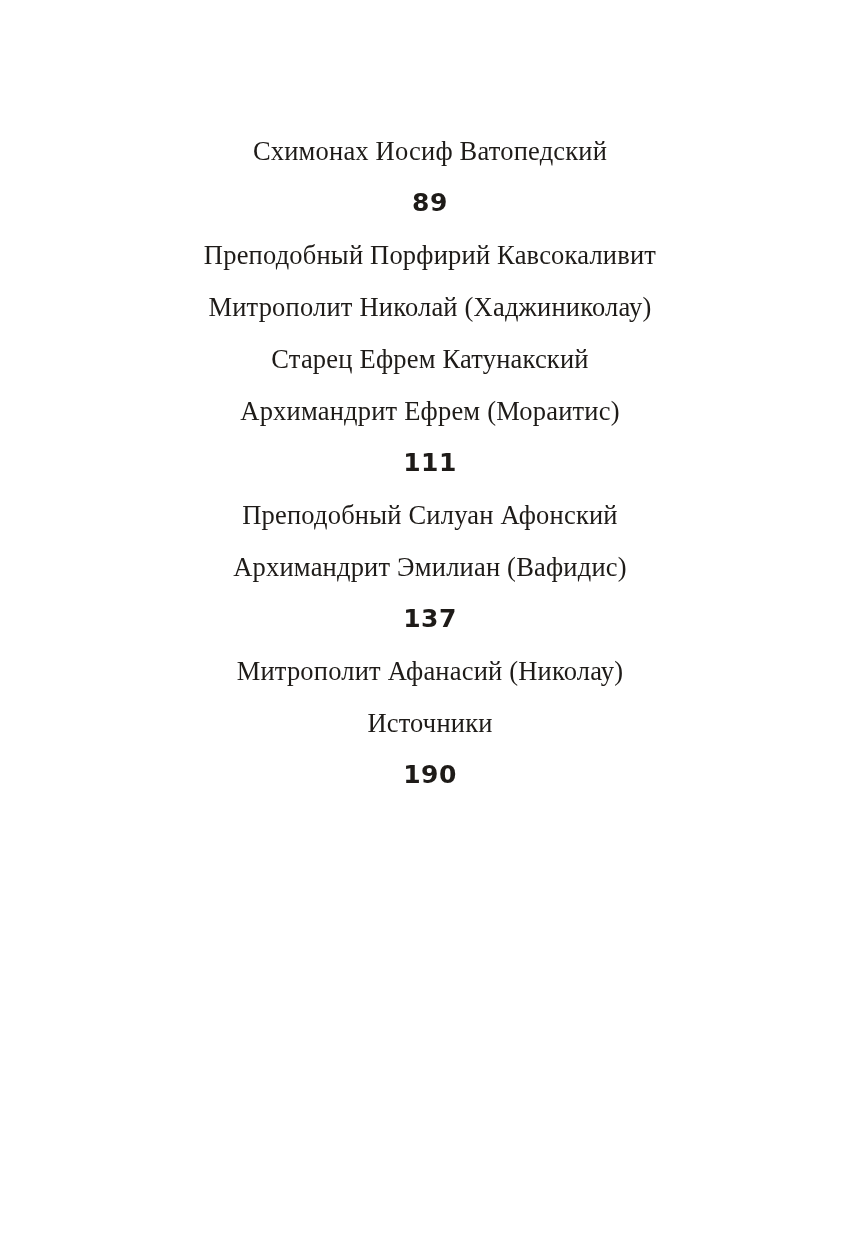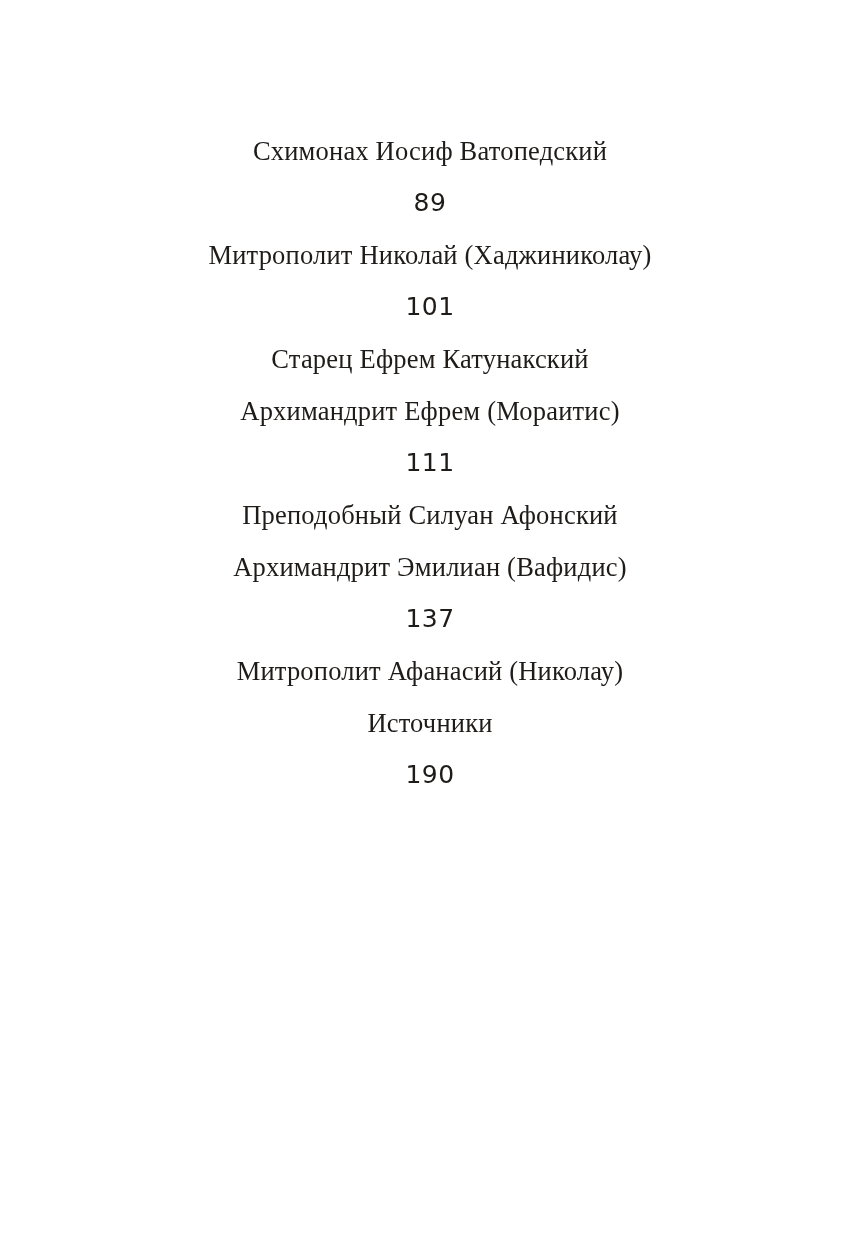--- a/index.html
+++ b/index.html
@@ -33,34 +33,34 @@
     .title {
       font-family: "Liberation Serif", "DejaVu Serif", serif;
       font-size: 26.5px;
       letter-spacing: 0.2px;
     }
     .title.italic {
     }
     .page {
       font-family: "DejaVu Sans", "Liberation Sans", sans-serif;
       font-size: 25px;
-      font-weight: 400;
+      font-weight: 700;
       letter-spacing: 0.5px;
     }
   </style>
 </head>
 <body>
 
 <div class="toc">
   <div class="line title">Схимонах Иосиф Ватопедский</div>
   <div class="line page">89</div>
 
+  <div class="line title">Преподобный Порфирий Кавсокаливит</div>
 
   <div class="line title">Митрополит Николай (Хаджиниколау)</div>
-  <div class="line page">101</div>
 
   <div class="line title">Старец Ефрем Катунакский</div>
 
   <div class="line title">Архимандрит Ефрем (Мораитис)</div>
   <div class="line page">111</div>
 
   <div class="line title">Преподобный Силуан Афонский</div>
 
   <div class="line title">Архимандрит Эмилиан (Вафидис)</div>
   <div class="line page">137</div>

